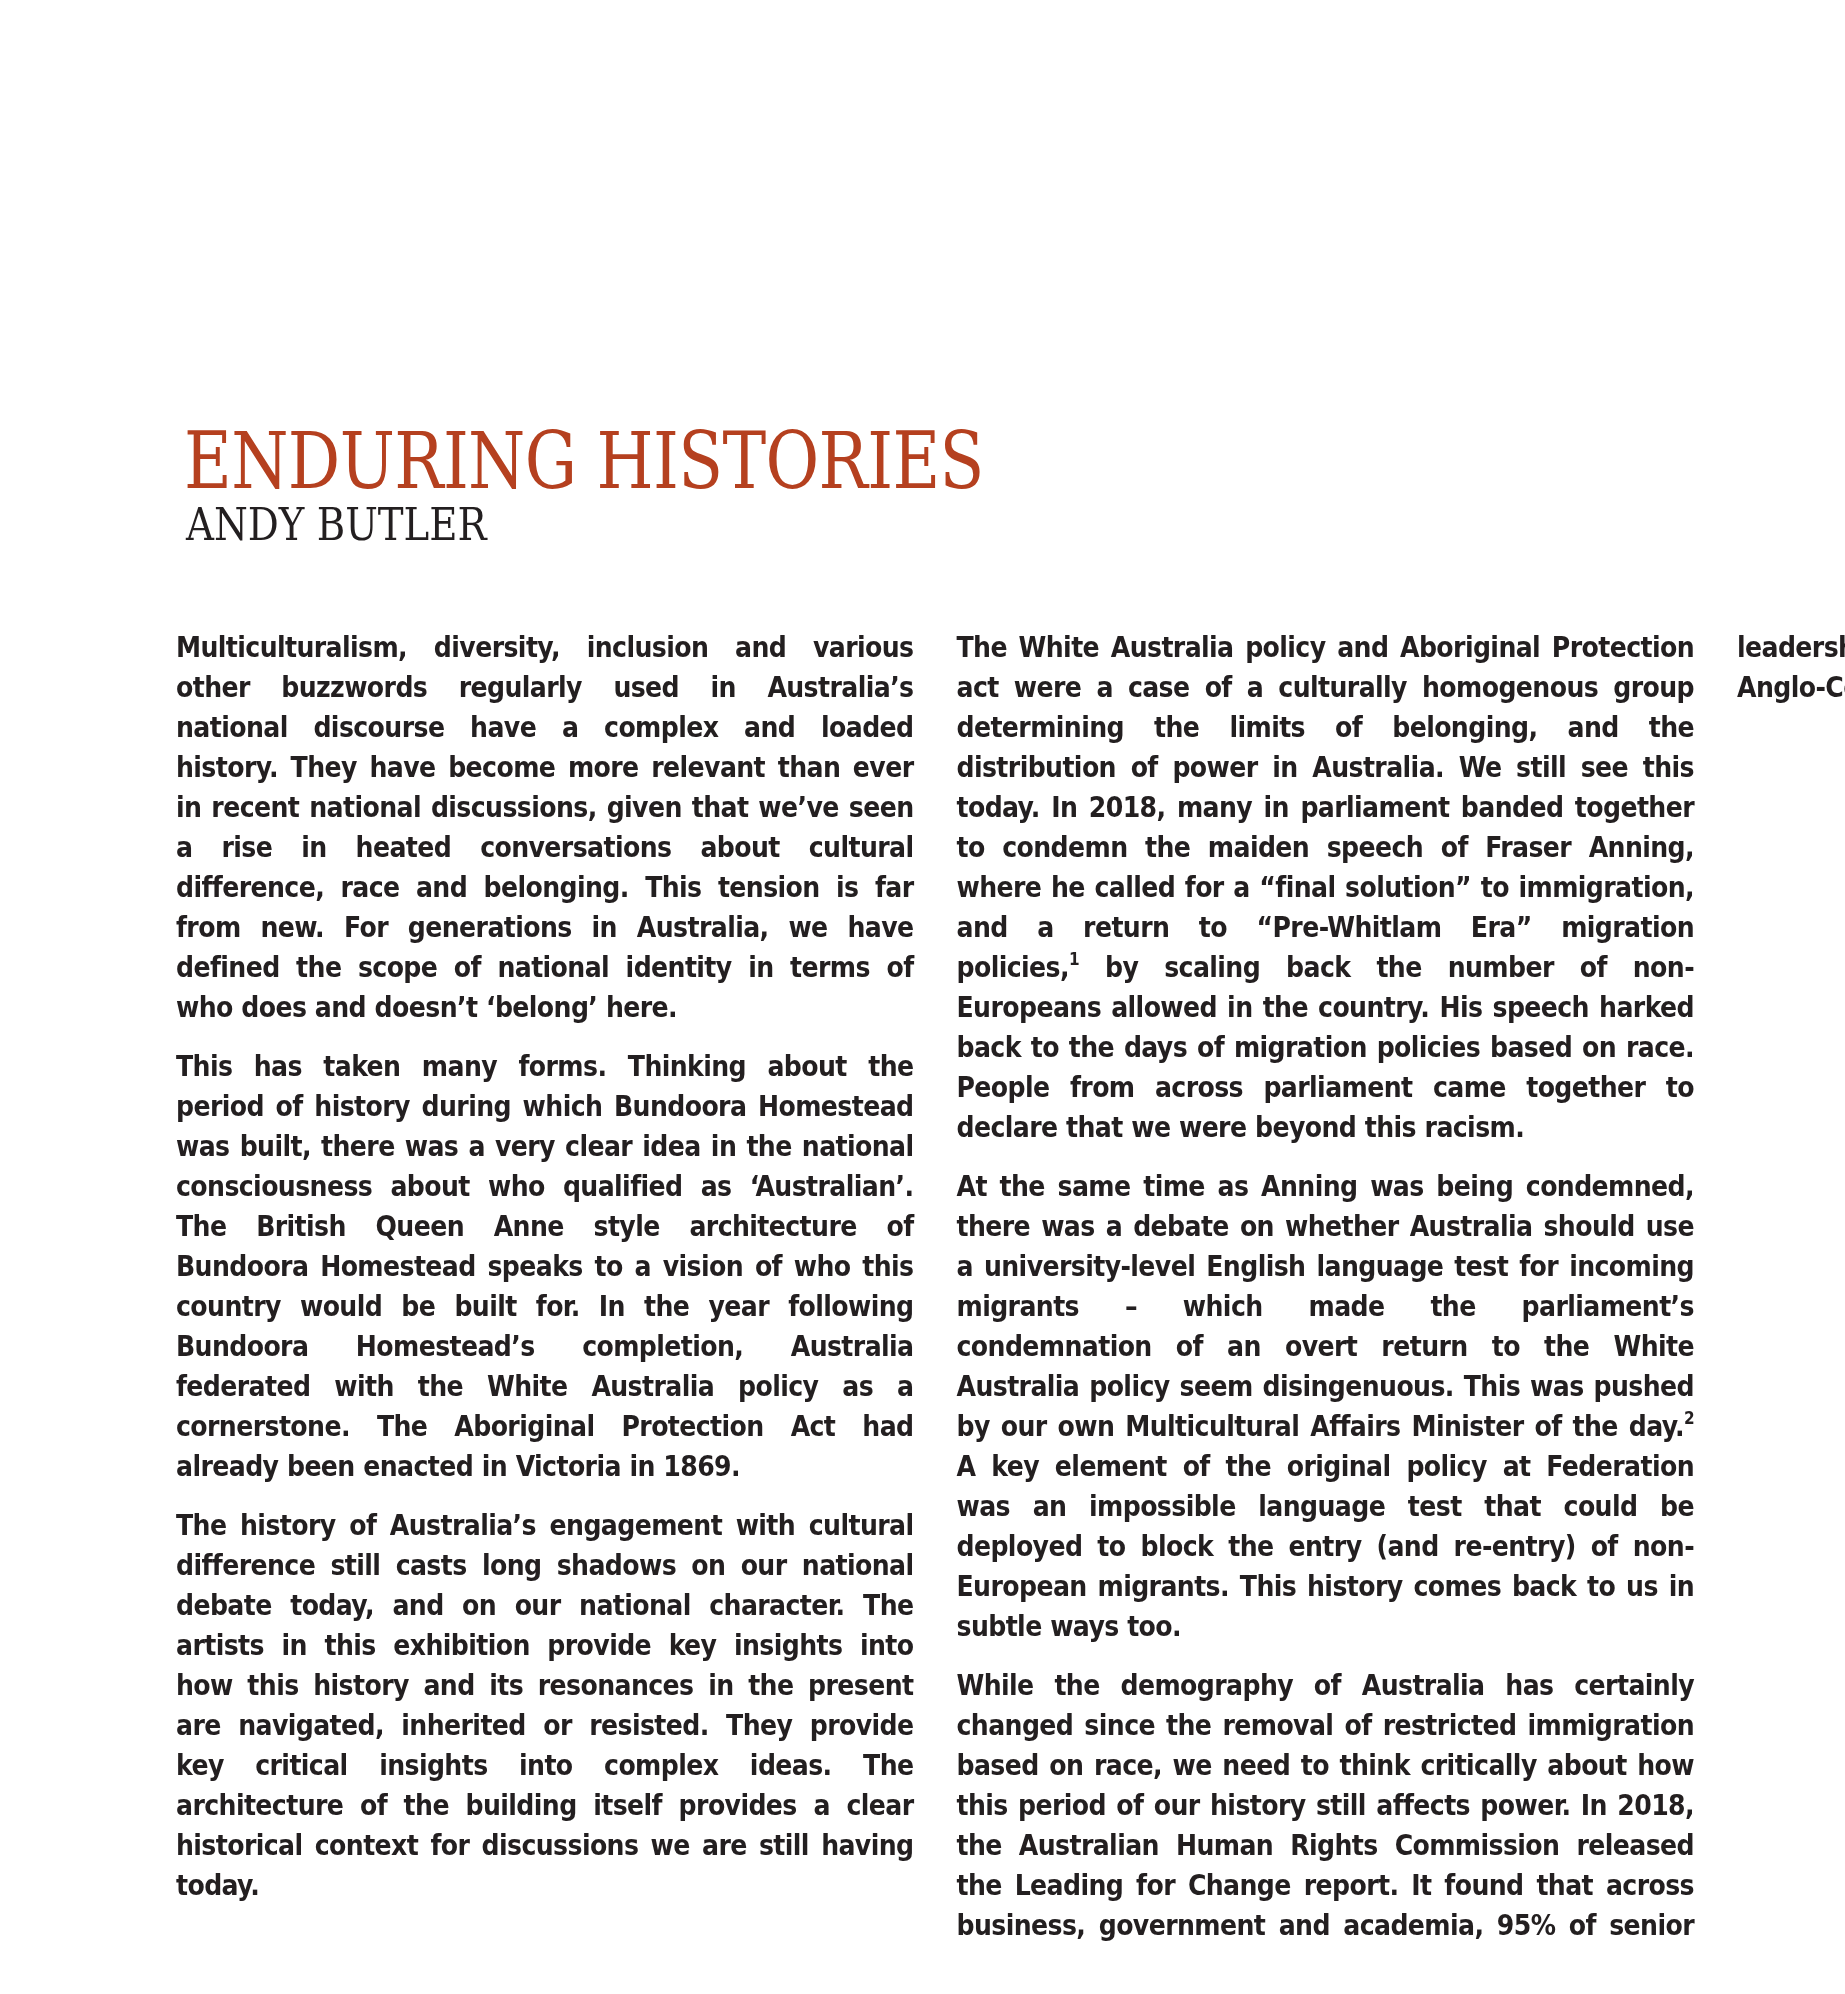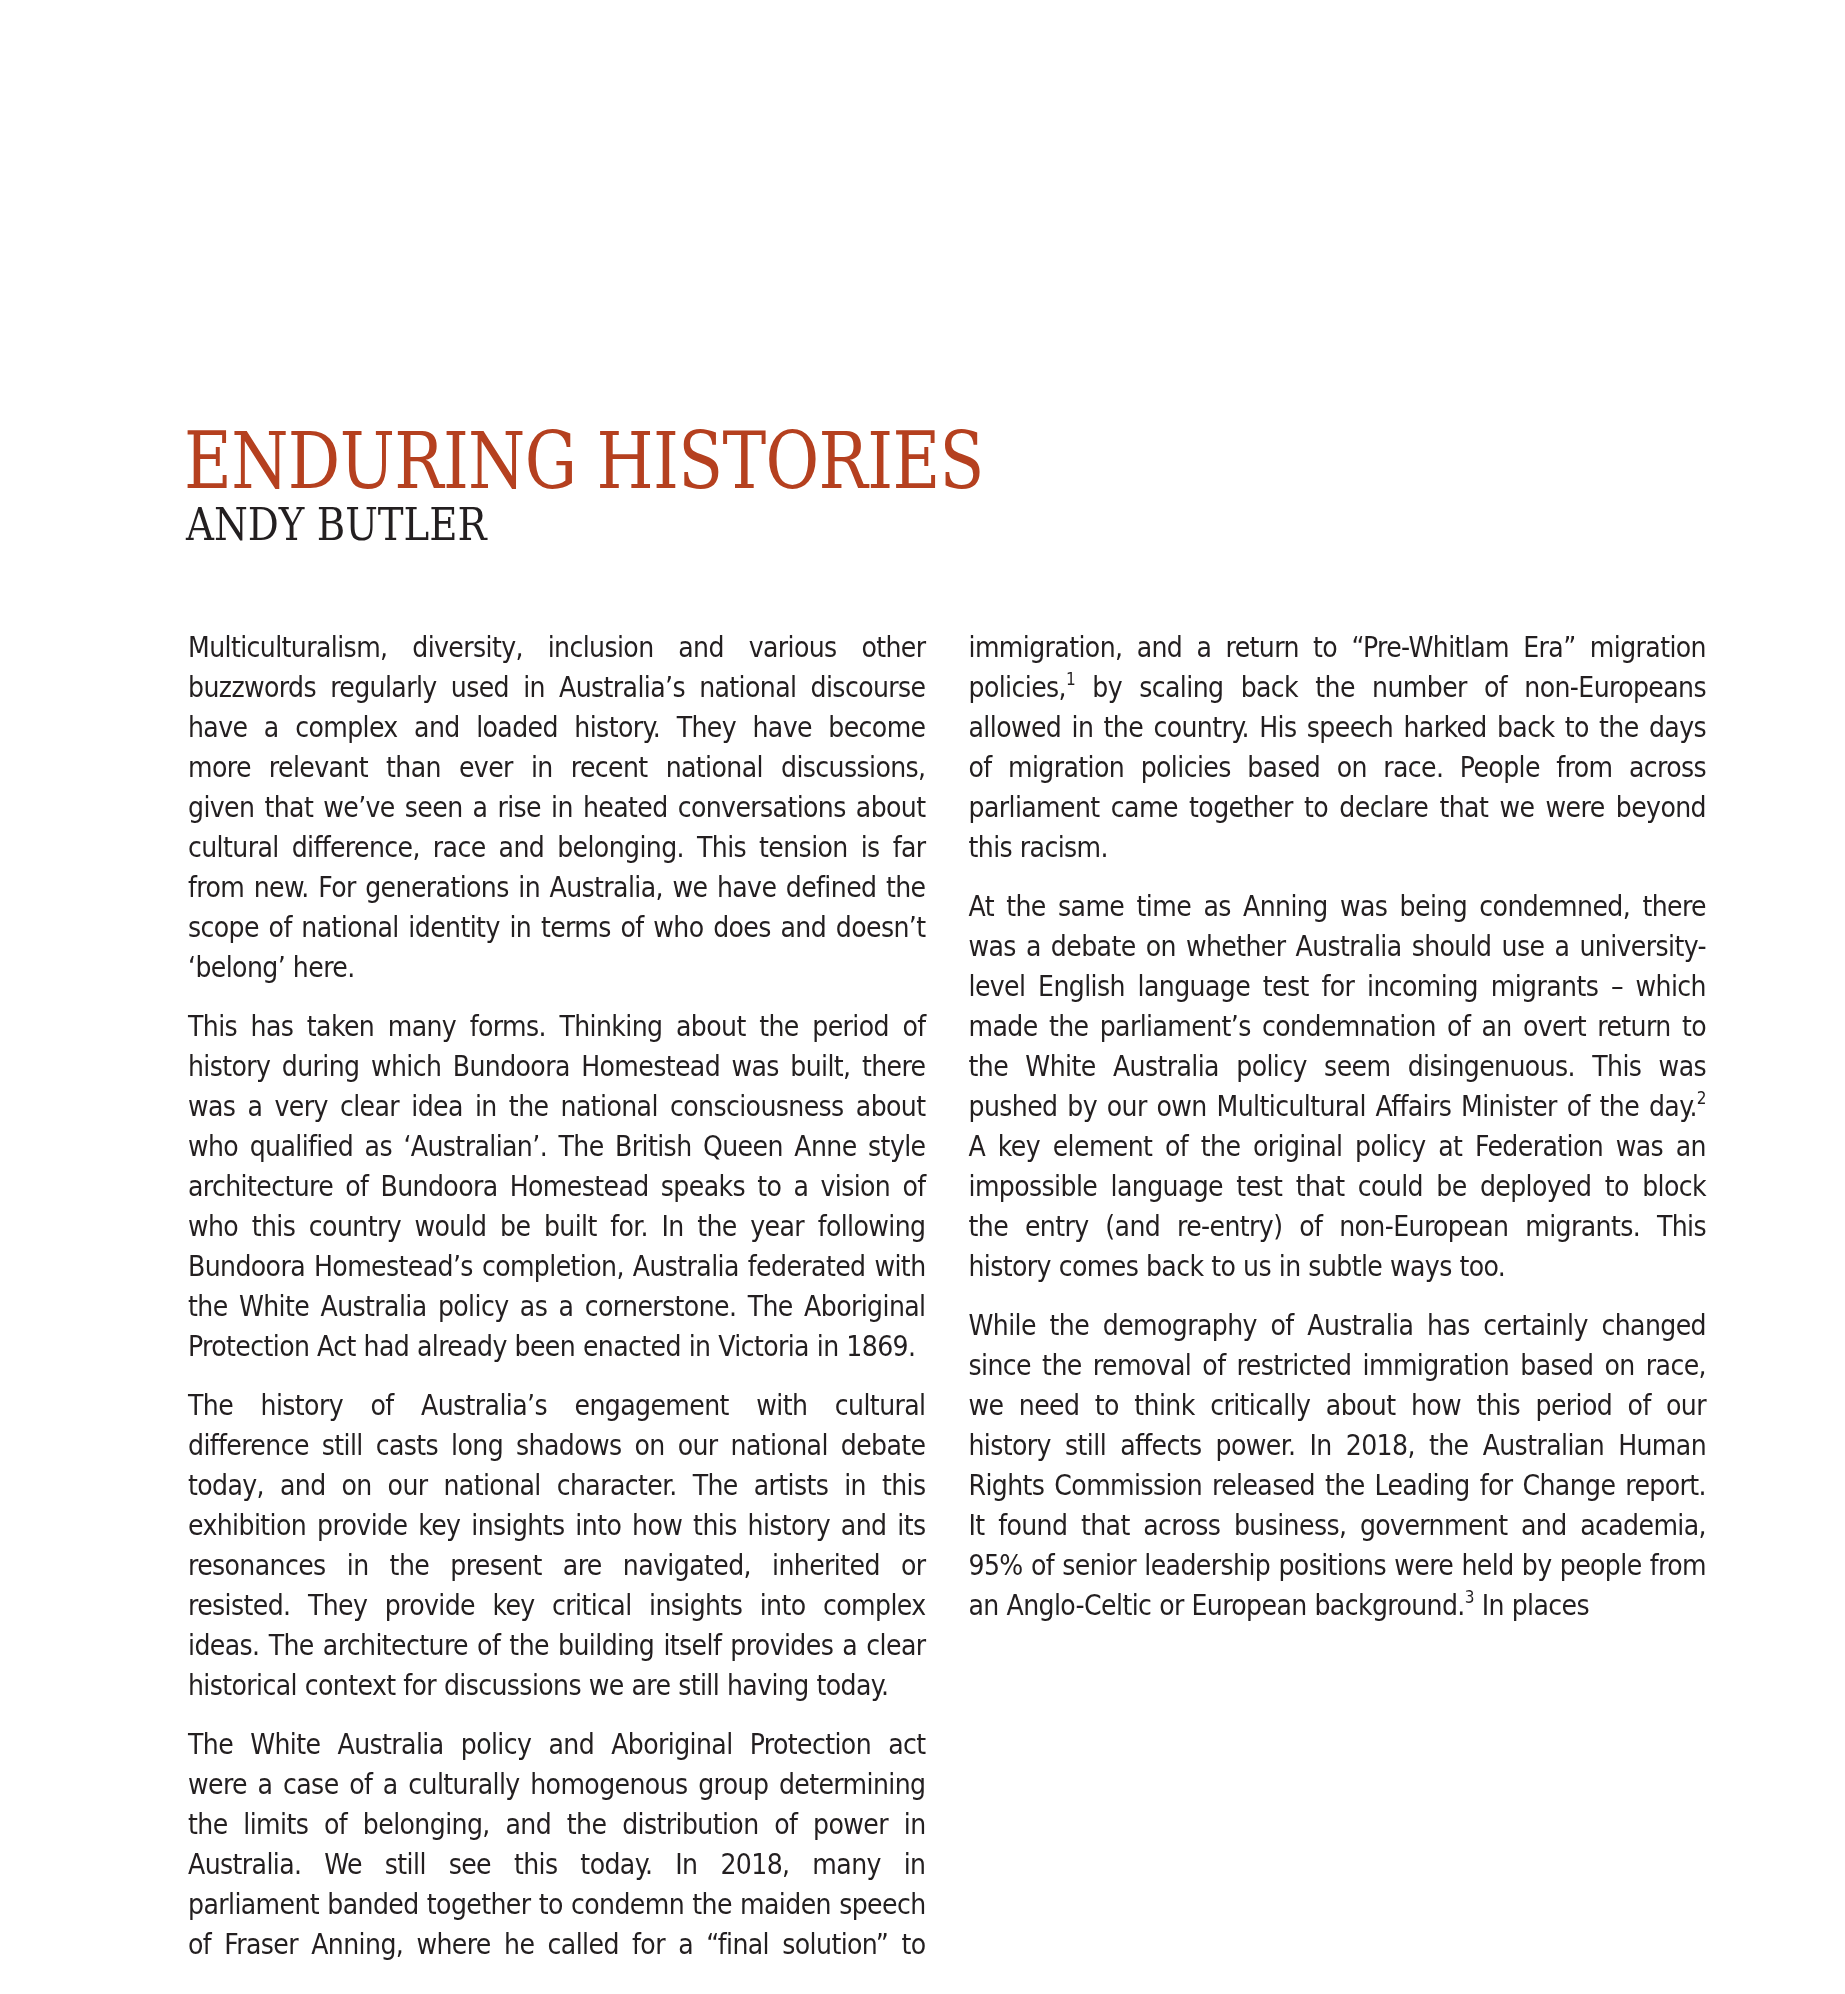--- a/index.html
+++ b/index.html
@@ -1,19 +1,19 @@
 <!DOCTYPE html>
 <html style="font-size:6.4px"><head>
 <meta charset="utf-8">
 <style>
   html, body { margin: 0; padding: 0; background: #ffffff; }
   body { width: 1846px; height: 2354px; position: relative; overflow: hidden; font-family: "DejaVu Sans", sans-serif; color: #231f20; }
   .title { position: absolute; left: 184px; top: 415px; margin: 0; font-family: "DejaVu Serif", serif; font-weight: normal; font-size: 78px; line-height: 92px; color: #b5401f; letter-spacing: -0.8px; transform: scaleX(0.84); transform-origin: left top; white-space: nowrap; }
   .author { position: absolute; left: 186px; top: 499px; margin: 0; font-family: "DejaVu Serif", serif; font-weight: normal; font-size: 45px; line-height: 52px; color: #231f20; transform: scaleX(0.86); transform-origin: left top; white-space: nowrap; }
-  .body { position: absolute; left: 188px; top: 628px; width: 1518px; height: 1357px; column-count: 2; column-gap: 43px; column-fill: auto; font-size: 28px; line-height: 40px; font-weight: 400; text-align: justify; }
+  .body { position: absolute; left: 176px; top: 628px; width: 1518px; height: 1357px; column-count: 2; column-gap: 43px; column-fill: auto; font-size: 28px; line-height: 40px; font-weight: 700; text-align: justify; }
   .body p { margin: 0 0 19px 0; font-stretch: condensed; letter-spacing: -0.6px; word-spacing: 0.4px; }
   .body p sup { font-size: 17px; line-height: 0; vertical-align: 12px; }
 </style>
 </head>
 <body>
 
 <h1 class="title">ENDURING HISTORIES</h1>
 <h2 class="author">ANDY BUTLER</h2>
 
 <div class="body">

